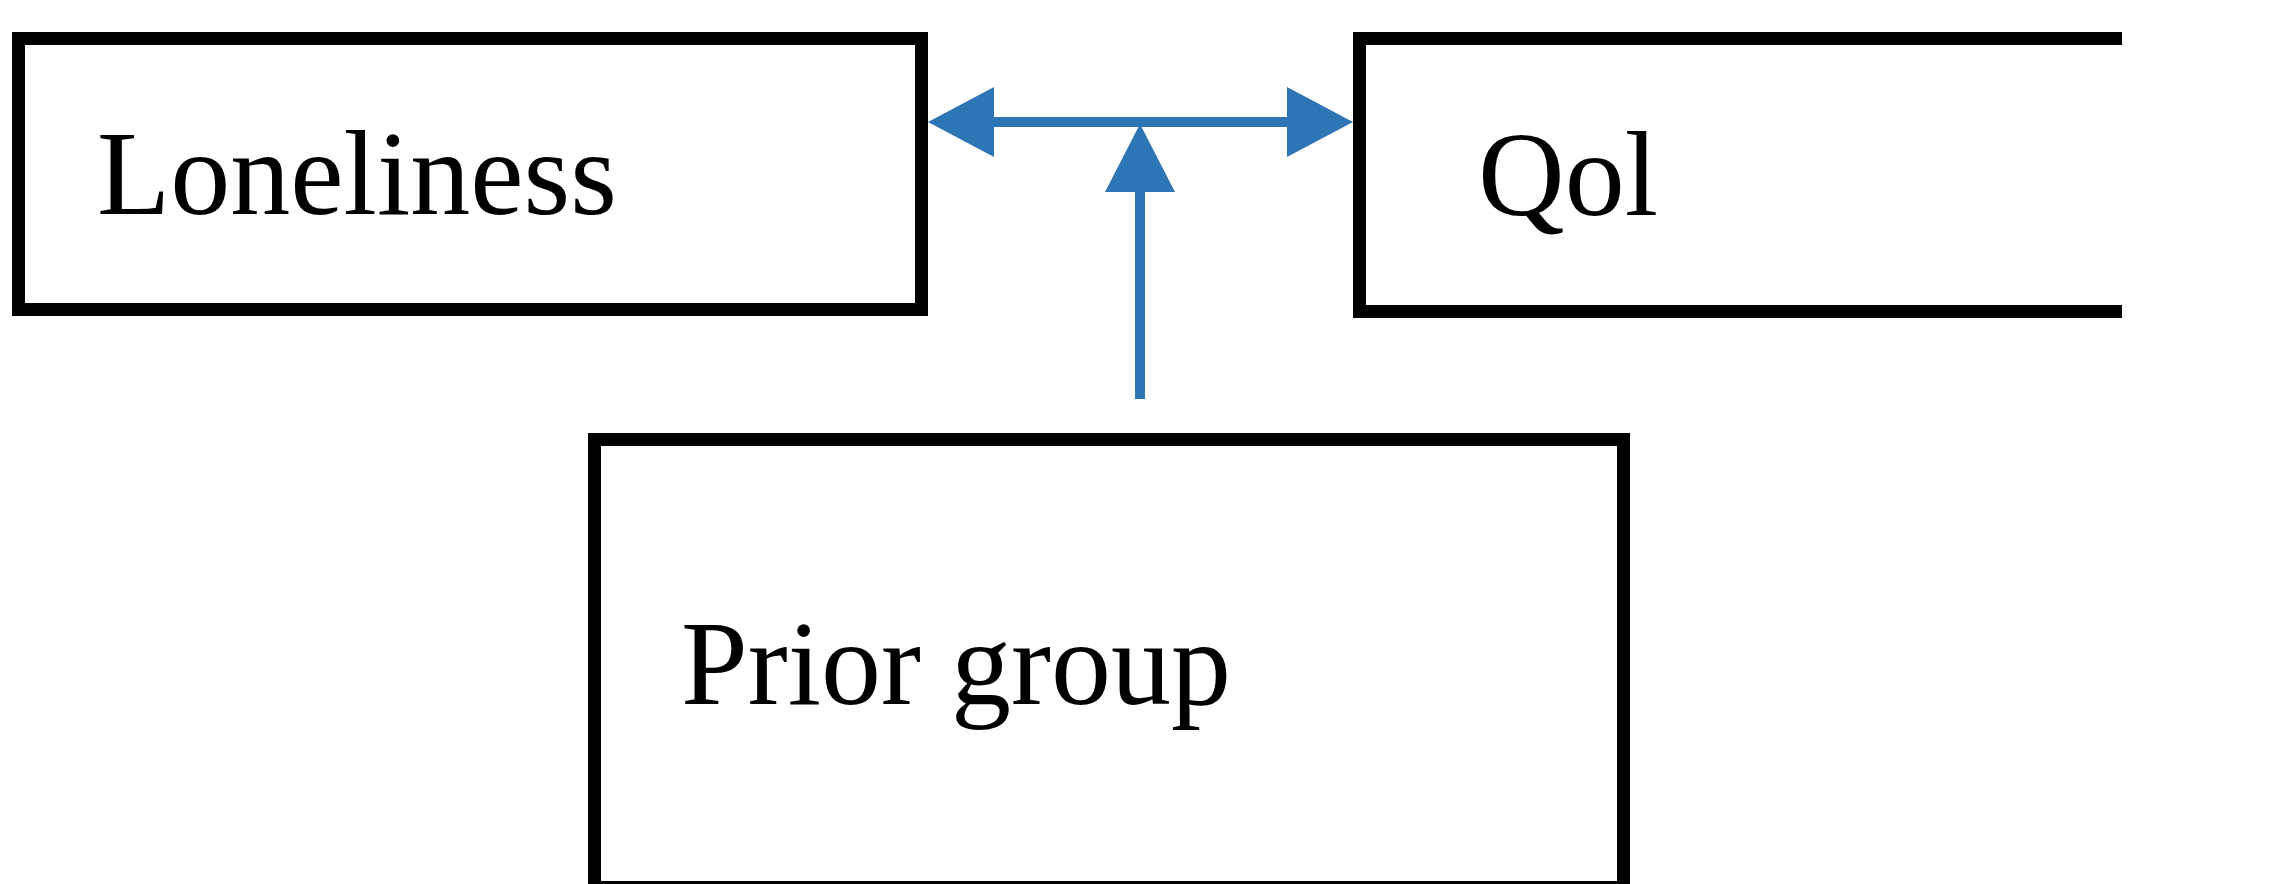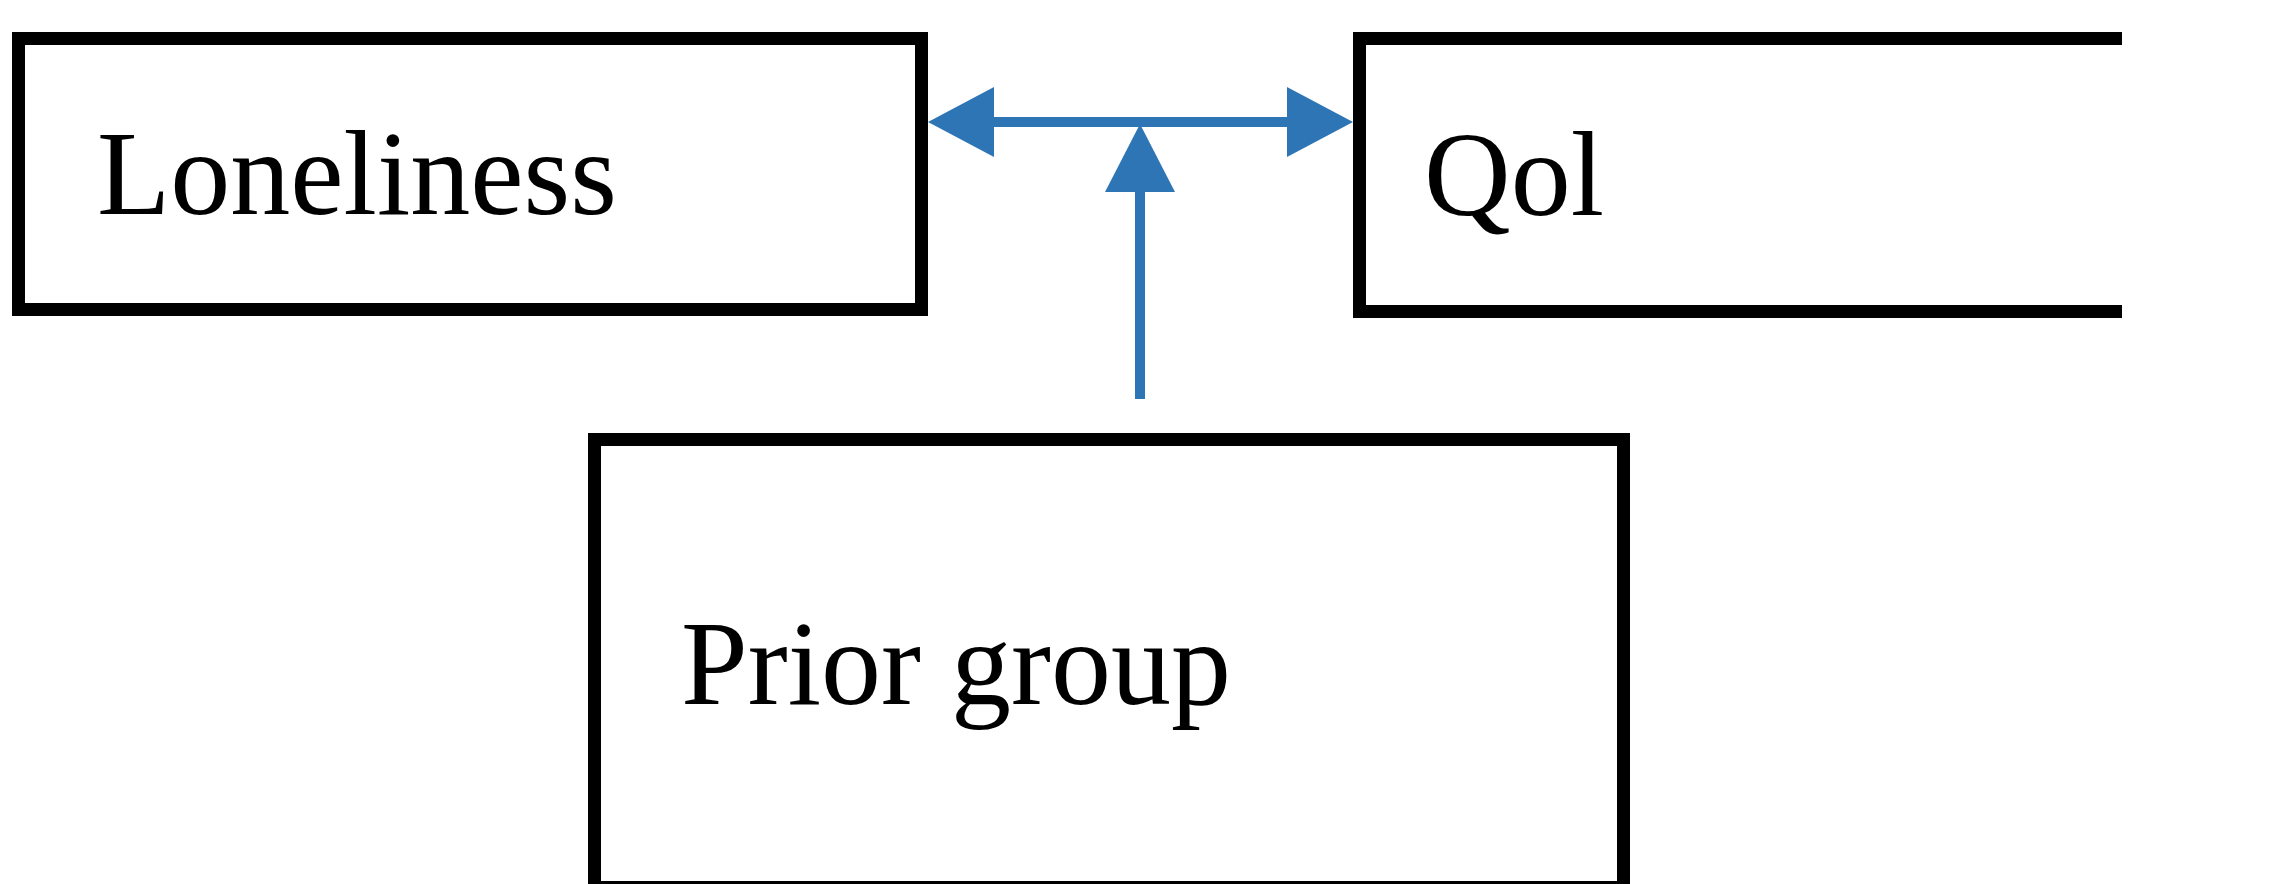--- a/index.html
+++ b/index.html
@@ -33,21 +33,21 @@
     top: 32px;
     width: 916px;
     height: 284px;
     padding-left: 72px;
   }
   .node-qol {
     left: 1353px;
     top: 32px;
     width: 909px;
     height: 286px;
-    padding-left: 58px;
+    padding-left: 112px;
   }
   .node-moderator {
     left: 588px;
     top: 397px;
     width: 1042px;
     height: 461px;
     padding-left: 80px;
     flex-direction: column;
     align-items: flex-start;
     justify-content: center;

